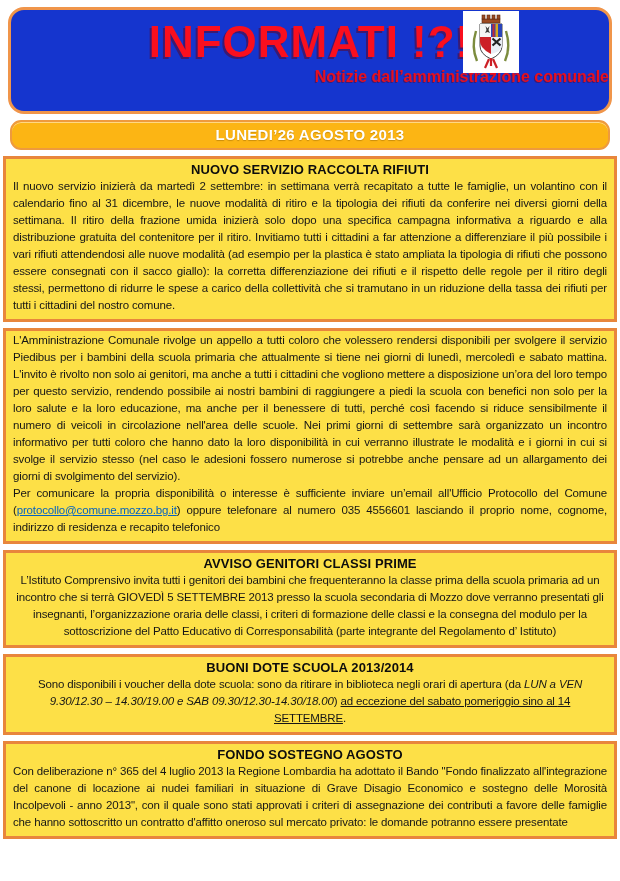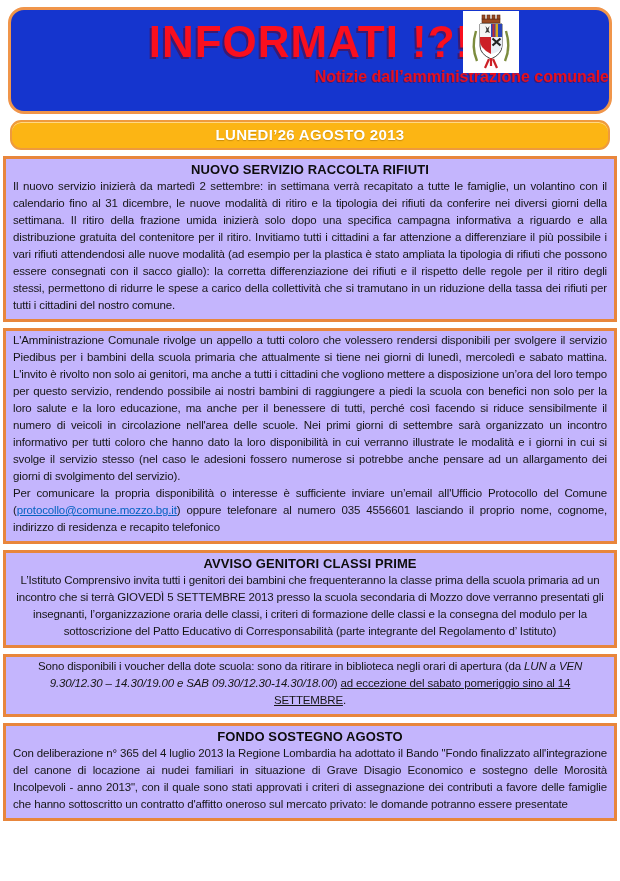--- a/index.html
+++ b/index.html
@@ -48,21 +48,21 @@
     font-size:15px;font-weight:bold;line-height:26px;
     color:#ffffff;
     text-shadow:0 1px 1px rgba(140,90,0,.45);
     letter-spacing:.3px;
   }
   
   .sec{
     margin:6px 3px;
     border:3px solid #E8863C;
     padding:1px 7px 5px 7px;
-    background:#c4b5fd;
+    background:#fde047;
   }
   .sec-title{
     margin:2px 0 1px 0;
     text-align:center;
     font-size:13px;font-weight:bold;color:#0d0d0d;
     letter-spacing:.1px;
   }
   .sec-body{
     margin:0;
     font-size:11.5px;line-height:17px;
@@ -125,19 +125,20 @@
     </section>
     <section class="sec">
       <p class="sec-body align-justify"><span>L'Amministrazione Comunale rivolge un appello a tutti coloro che volessero rendersi disponibili per svolgere il servizio Piedibus per i bambini della scuola primaria che attualmente si tiene nei giorni di lunedì, mercoledì e sabato mattina. L'invito è rivolto non solo ai genitori, ma anche a tutti i cittadini che vogliono mettere a disposizione un’ora del loro tempo per questo servizio, rendendo possibile ai nostri bambini di raggiungere a piedi la scuola con benefici non solo per la loro salute e la loro educazione, ma anche per il benessere di tutti, perché così facendo si riduce sensibilmente il numero di veicoli in circolazione nell'area delle scuole. Nei primi giorni di settembre sarà organizzato un incontro informativo per tutti coloro che hanno dato la loro disponibilità in cui verranno illustrate le modalità e i giorni in cui si svolge il servizio stesso (nel caso le adesioni fossero numerose si potrebbe anche pensare ad un allargamento dei giorni di svolgimento del servizio).</span></p>
       <p class="sec-body align-justify"><span>Per comunicare la propria disponibilità o interesse è sufficiente inviare un’email all'Ufficio Protocollo del Comune (</span><a class="lnk" href="#">protocollo@comune.mozzo.bg.it</a><span>) oppure telefonare al numero 035 4556601 lasciando il proprio nome, cognome, indirizzo di residenza e recapito telefonico</span></p>
     </section>
     <section class="sec">
       <h2 class="sec-title">AVVISO GENITORI CLASSI PRIME</h2>
       <p class="sec-body align-left"><span>L’Istituto Comprensivo invita tutti i genitori dei bambini che frequenteranno la classe prima della scuola primaria ad un incontro che  si terrà </span><span class="b">GIOVEDÌ 5 SETTEMBRE 2013</span><span> presso la scuola secondaria di Mozzo dove verranno presentati gli insegnanti, l’organizzazione oraria delle classi, i criteri di formazione delle classi e la consegna del modulo per la sottoscrizione del Patto Educativo di Corresponsabilità (parte integrante del Regolamento d’ Istituto)</span></p>
     </section>
     <section class="sec">
+      <h2 class="sec-title">BUONI DOTE SCUOLA 2013/2014</h2>
       <p class="sec-body align-left"><span>Sono disponibili i voucher della dote scuola: sono da ritirare in biblioteca negli orari di apertura (da </span><span class="i">LUN a VEN 9.30/12.30 – 14.30/19.00 e SAB 09.30/12.30-14.30/18.00</span><span>) </span><span class="u">ad eccezione del sabato pomeriggio sino al </span><span class="b u">14 SETTEMBRE</span><span>.</span></p>
     </section>
     <section class="sec">
       <h2 class="sec-title">FONDO SOSTEGNO AGOSTO</h2>
       <p class="sec-body align-justify"><span>Con deliberazione n° 365 del 4 luglio 2013 la Regione Lombardia ha adottato il Bando </span><span class="b">"Fondo finalizzato all'integrazione del canone di locazione ai nudei familiari in situazione di Grave Disagio Economico e sostegno delle Morosità Incolpevoli - anno 2013"</span><span>, con il quale sono stati approvati i criteri di assegnazione dei contributi a favore delle famiglie che hanno sottoscritto un contratto d'affitto oneroso sul mercato privato: le domande potranno essere presentate </span></p>
     </section>
   </main>
 
 </body></html>

